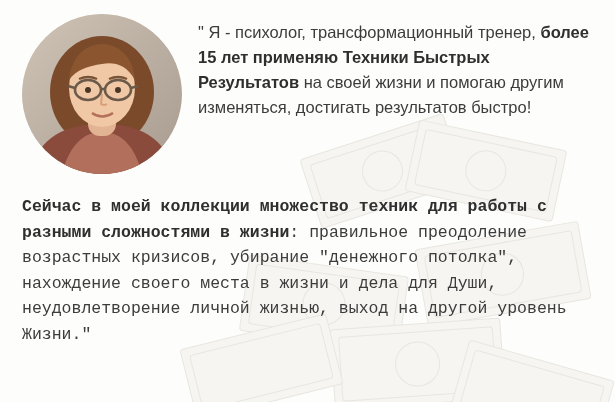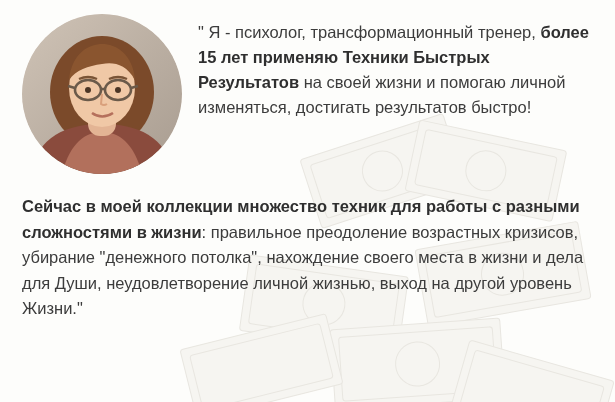--- a/index.html
+++ b/index.html
@@ -69,20 +69,21 @@
   .quote-text .b {
     font-weight: bold;
     color: #2f2f2f;
   }
 
   .para {
     margin-top: 20px;
     font-size: 16.5px;
     line-height: 1.55;
     color: #3c3c3c;
+    font-family: Liberation Mono, monospace;
   }
   .para .lead {
     font-weight: bold;
     color: #2f2f2f;
   }
 </style>
 </head>
 <body>
 
 <div class="page">
@@ -168,21 +169,21 @@
             <path d="M57 65 Q66 61 75 65" stroke="#7a5436" stroke-width="2.4" fill="none"></path>
             <path d="M87 65 Q96 61 105 65" stroke="#7a5436" stroke-width="2.4" fill="none"></path>
 
             <path d="M80 80 L79 90 Q82 92 85 90" stroke="#d9a07c" stroke-width="2" fill="none"></path>
             <path d="M70 99 Q80 106 91 99" stroke="#b5705c" stroke-width="2.6" fill="none"></path>
           </g>
         </svg>
       </div>
 
       <div class="quote-text">
-        <span>" Я - психолог, трансформационный тренер, </span><span class="b">более 15 лет применяю Техники Быстрых Результатов</span><span> на своей жизни и помогаю личной изменяться, достигать результатов быстро!</span>
+        <span>" Я - психолог, трансформационный тренер, </span><span class="b">более 15 лет применяю Техники Быстрых Результатов</span><span> на своей жизни и помогаю другим изменяться, достигать результатов быстро!</span>
       </div>
 
     </div>
 
     <div class="para">
       <span class="lead">Сейчас в моей коллекции множество техник для работы с разными сложностями в жизни</span><span>: правильное преодоление возрастных кризисов, убирание "денежного потолка", нахождение своего места в жизни и дела для Души, неудовлетворение личной жизнью, выход на другой уровень Жизни."</span>
     </div>
 
   </div>
 </div>

